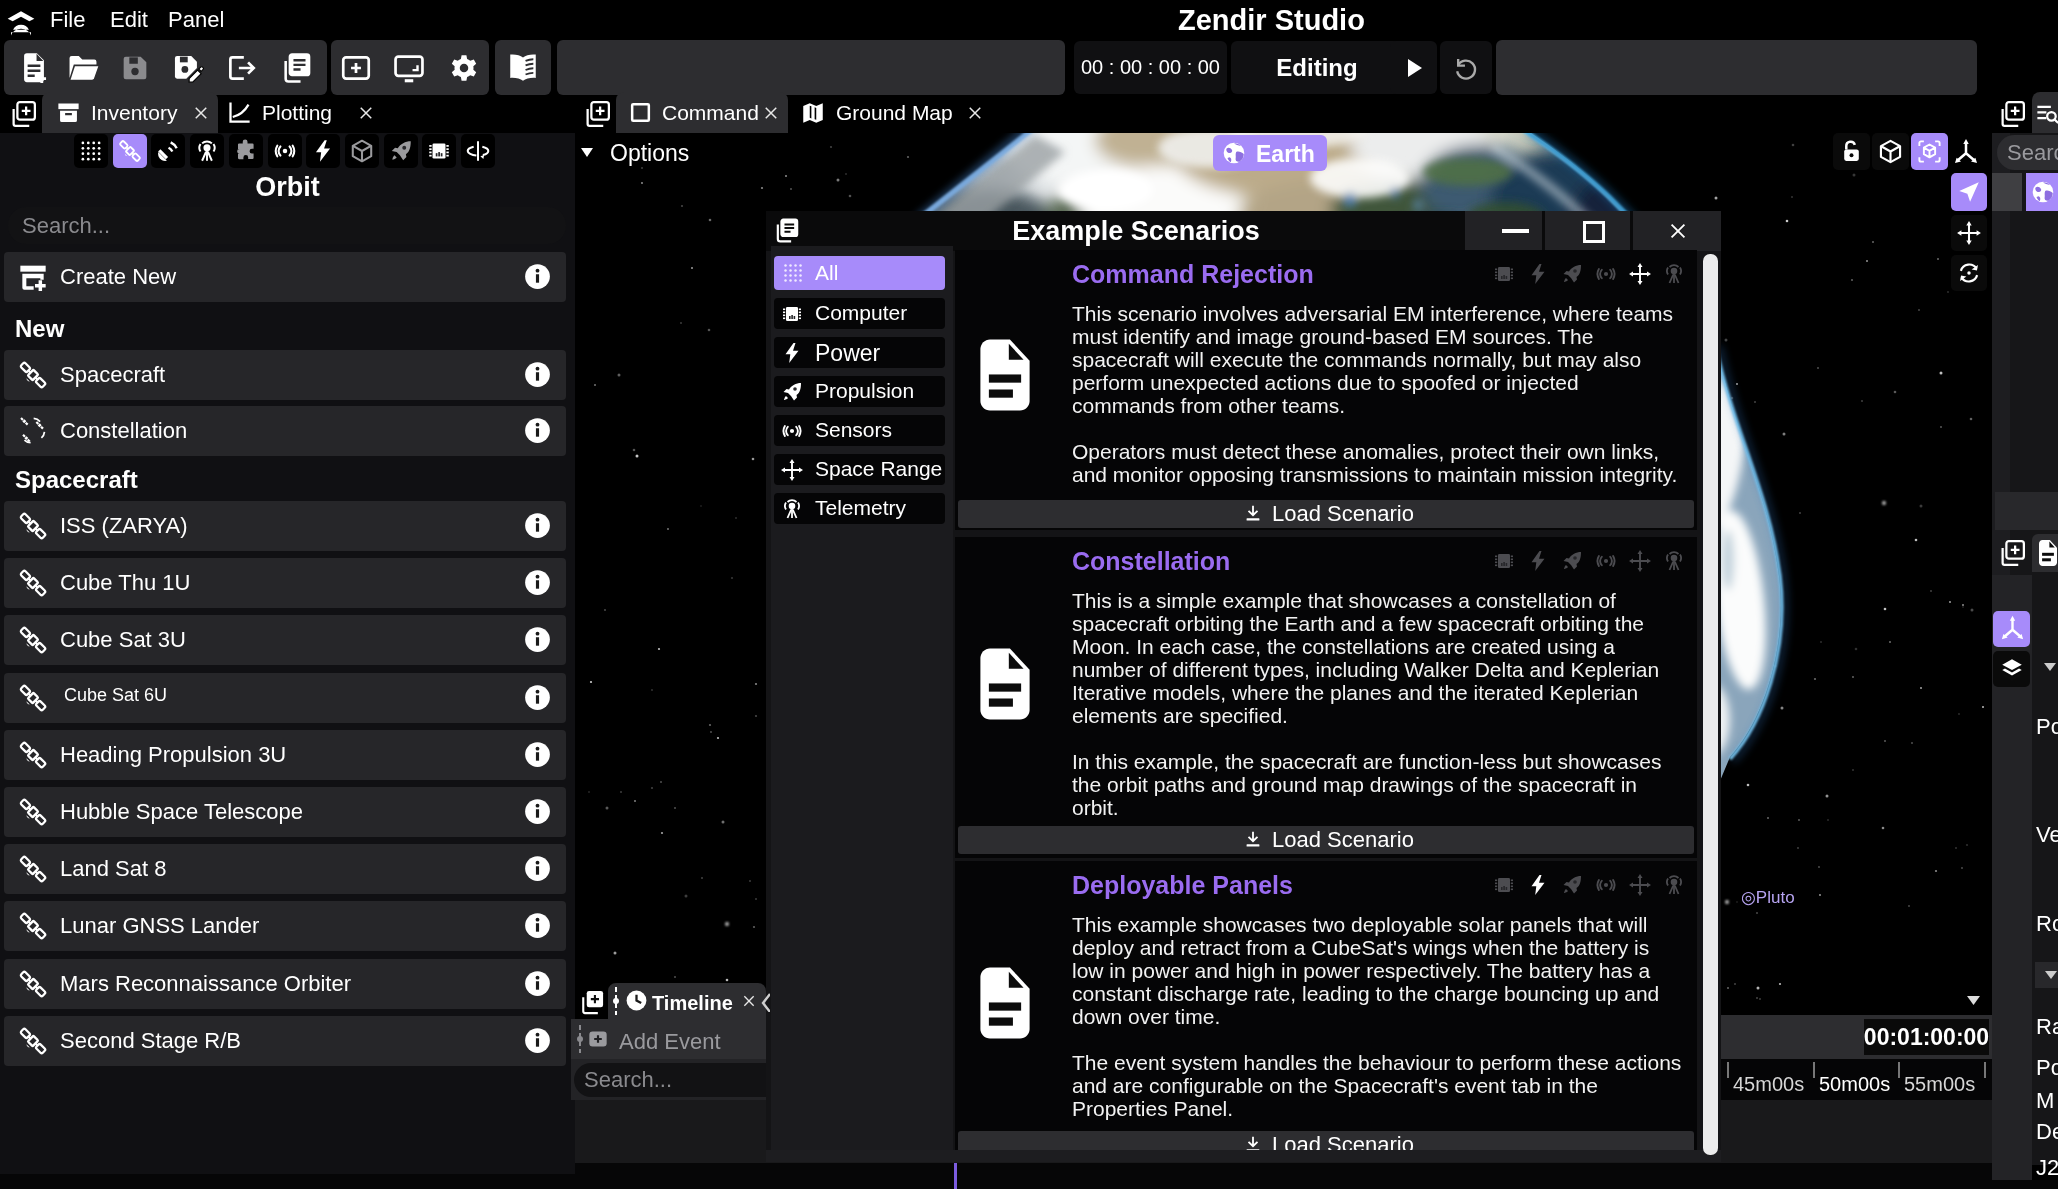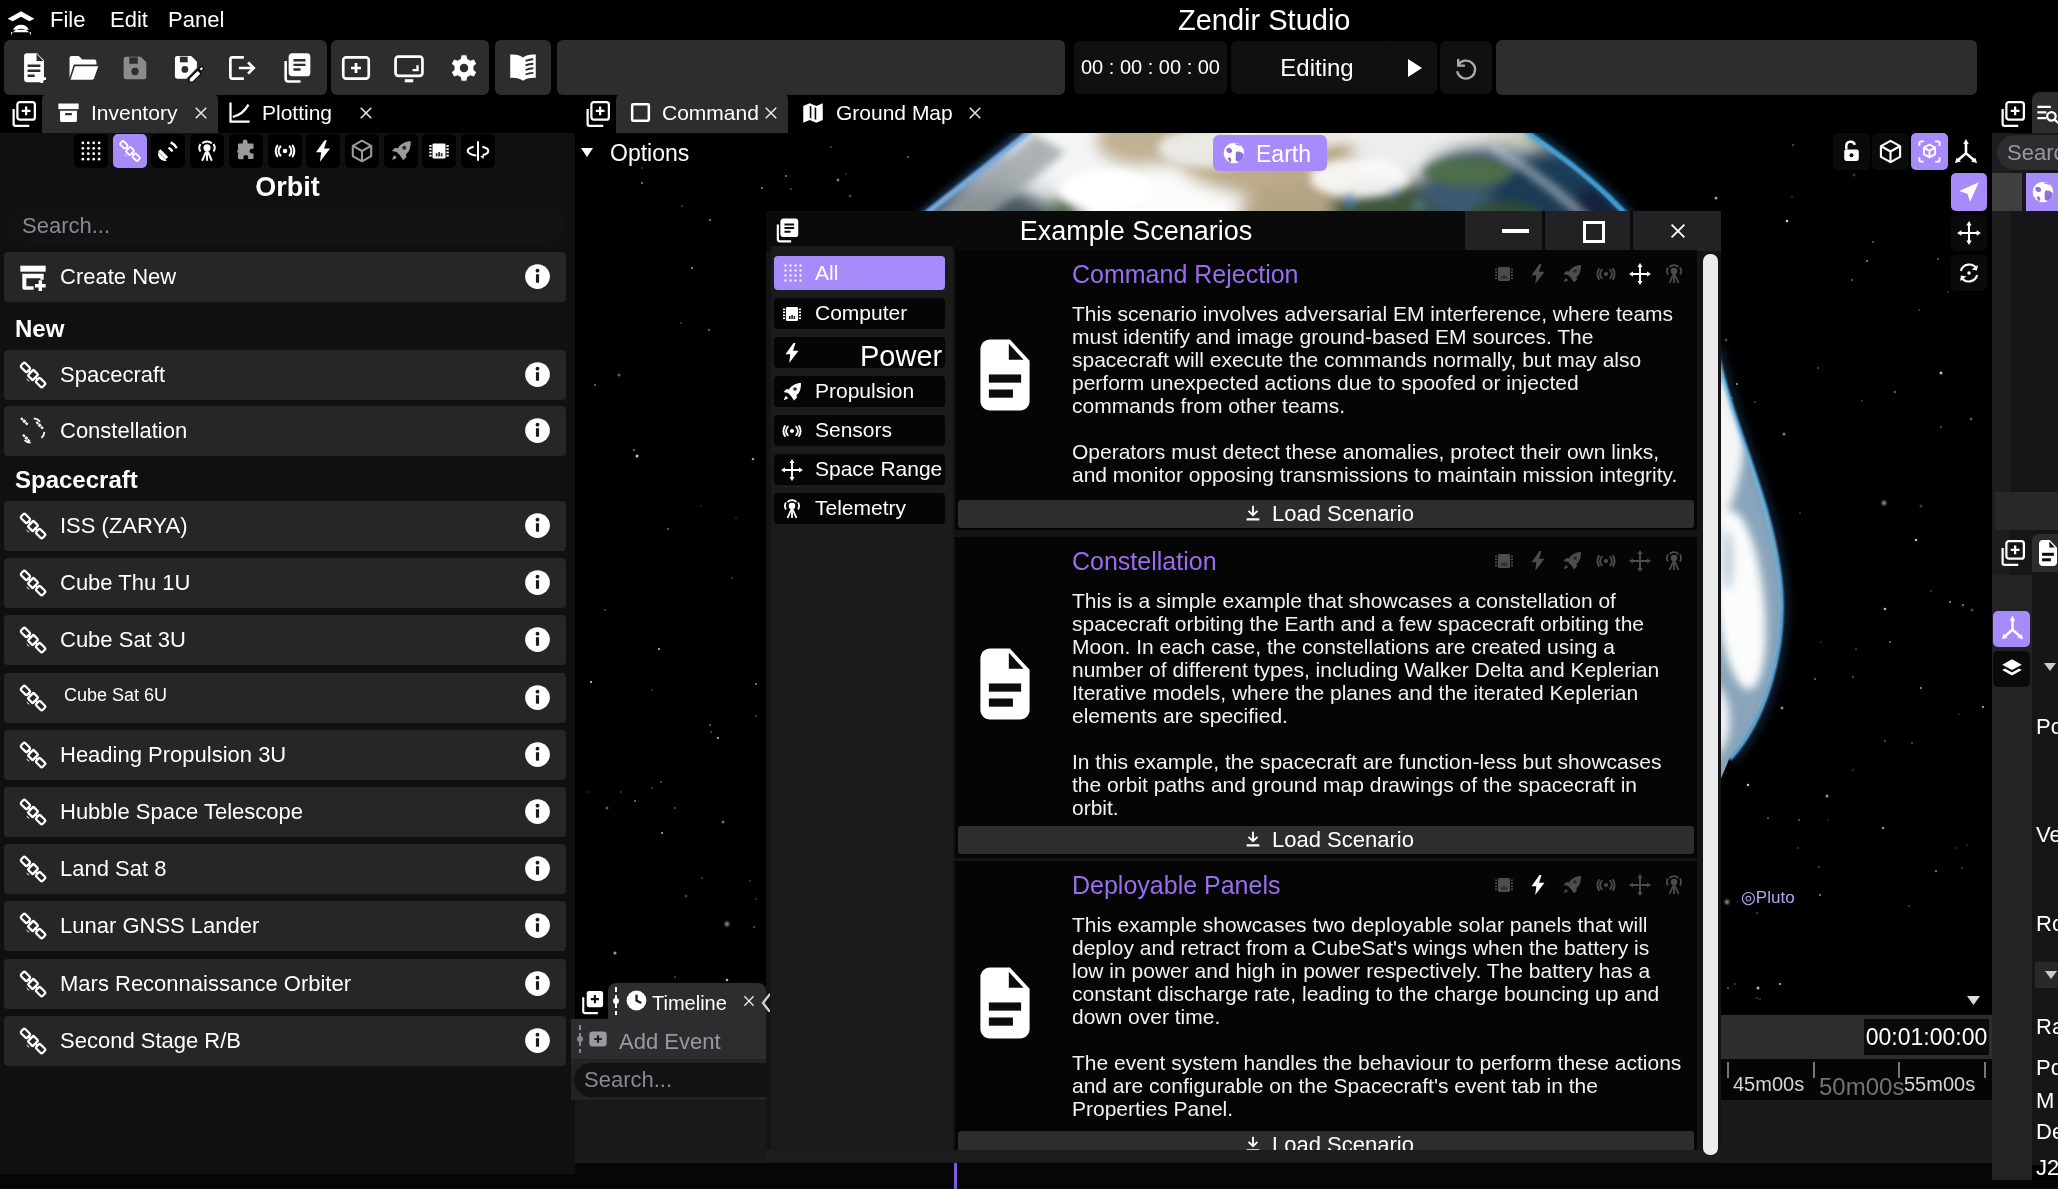--- a/index.html
+++ b/index.html
@@ -1,16 +1,16 @@
 <!DOCTYPE html>
 <html><head><meta charset="utf-8"><title>Zendir Studio</title><style>
 *{margin:0;padding:0;box-sizing:border-box}
 html,body{width:2058px;height:1189px;background:#000;font-family:"Liberation Sans",sans-serif;color:#fff;overflow:hidden}
 .a{position:absolute}
-.bold{font-weight:normal}
+.bold{font-weight:bold}
 .btnblk{background:#2d2d30;border-radius:6px}
 .row{background:#262629;border-radius:4px;display:flex;align-items:center}
 .hdr{font-weight:bold;font-size:24px;color:#fff}
 .pill{background:#121214;border-radius:18px;color:#8a8a8e;display:flex;align-items:center}
 .tab-a{background:#2d2d30;border-radius:8px 8px 0 0;display:flex;align-items:center}
 .tab-i{display:flex;align-items:center}
 .tabtxt{font-weight:normal;font-size:21px;color:#fff}
 </style></head><body>
 
 <svg width="0" height="0" style="position:absolute">
@@ -1131,21 +1131,21 @@
 <div class="a pill" style="left:574px;top:1063px;width:192px;height:34px;padding-left:10px;font-size:22px;border-radius:17px 0 0 17px">Search...</div>
 <svg class="a" style="left:1966px;top:994px" width="15" height="12">
     <path d="M1 2 h13 L7.5 11 Z" fill="#ddd"></path>
   </svg>
 <div class="a" style="left:1721px;top:1015px;width:271px;height:44px;background:#2d2d30"></div>
 <div class="a bold" style="left:1864px;top:1019px;width:125px;height:36px;background:#0a0a0a;display:flex;align-items:center;justify-content:center;font-size:23px">00:01:00:00</div>
 <div class="a" style="left:1721px;top:1059px;width:271px;height:41px;background:#050506"></div>
 <div class="a" style="left:1727px;top:1062px;width:2px;height:16px;background:#777"></div>
 <div class="a" style="left:1733px;top:1073px;font-size:20px;color:#d6d6d6">45m00s</div>
 <div class="a" style="left:1813px;top:1062px;width:2px;height:16px;background:#777"></div>
-<div class="a" style="left:1819px;top:1073px;font-size:24px;color:#737373">50m00s</div>
+<div class="a" style="left:1819px;top:1073px;font-size:20px;color:#ffffff">50m00s</div>
 <div class="a" style="left:1898px;top:1062px;width:2px;height:16px;background:#777"></div>
 <div class="a" style="left:1904px;top:1073px;font-size:20px;color:#d6d6d6">55m00s</div>
 <div class="a" style="left:1984px;top:1062px;width:2px;height:16px;background:#777"></div>
 <div class="a" style="left:1992px;top:133px;width:66px;height:1032px;background:#161618"></div>
 <div class="a" style="left:1992px;top:133px;width:18px;height:1032px;background:#1d1d20"></div>
 <div class="a" style="left:1992px;top:575px;width:40px;height:605px;background:#232326"></div>
 <div class="a" style="left:2035px;top:962px;width:23px;height:26px;background:#28282b"></div>
 <div class="a" style="left:1997px;top:135px;width:61px;height:35px;background:#2d2d30;border-radius:18px 0 0 18px"></div>
 <div class="a" style="left:2007px;top:140px;font-size:22px;color:#9a9a9e">Search</div>
 <div class="a" style="left:1992px;top:173px;width:30px;height:38px;background:#3f3f42"></div>
@@ -1208,21 +1208,21 @@
 <div class="a" style="left:815px;top:261px;font-size:21px">All</div>
 <div class="a" style="left:774px;top:298px;width:171px;height:31px;background:#050506;border-radius:4px"></div>
 <svg class="a" style="left:780px;top:302px;color:#fff" width="24" height="24">
     <use href="#i-chip"></use>
   </svg>
 <div class="a" style="left:815px;top:301px;font-size:21px">Computer</div>
 <div class="a" style="left:774px;top:337px;width:171px;height:31px;background:#050506;border-radius:4px"></div>
 <svg class="a" style="left:780px;top:341px;color:#fff" width="24" height="24">
     <use href="#i-bolt"></use>
   </svg>
-<div class="a" style="left:860px;top:340px;font-size:29px">Power</div>
+<div class="a" style="left:815px;top:340px;font-size:23px">Power</div>
 <div class="a" style="left:774px;top:376px;width:171px;height:31px;background:#050506;border-radius:4px"></div>
 <svg class="a" style="left:780px;top:380px;color:#fff" width="24" height="24">
     <use href="#i-rocket"></use>
   </svg>
 <div class="a" style="left:815px;top:379px;font-size:21px">Propulsion</div>
 <div class="a" style="left:774px;top:415px;width:171px;height:31px;background:#050506;border-radius:4px"></div>
 <svg class="a" style="left:780px;top:419px;color:#fff" width="24" height="24">
     <use href="#i-signal"></use>
   </svg>
 <div class="a" style="left:815px;top:418px;font-size:21px">Sensors</div>

